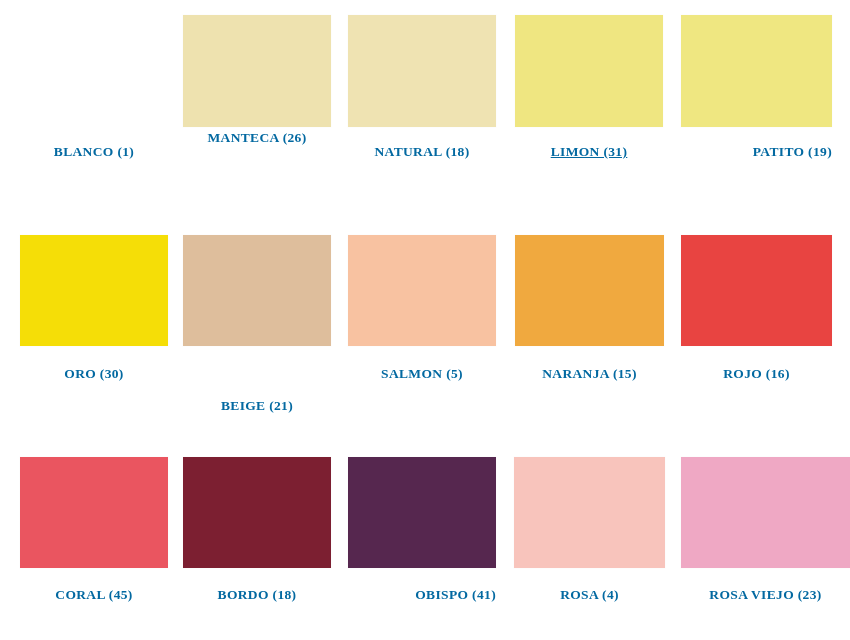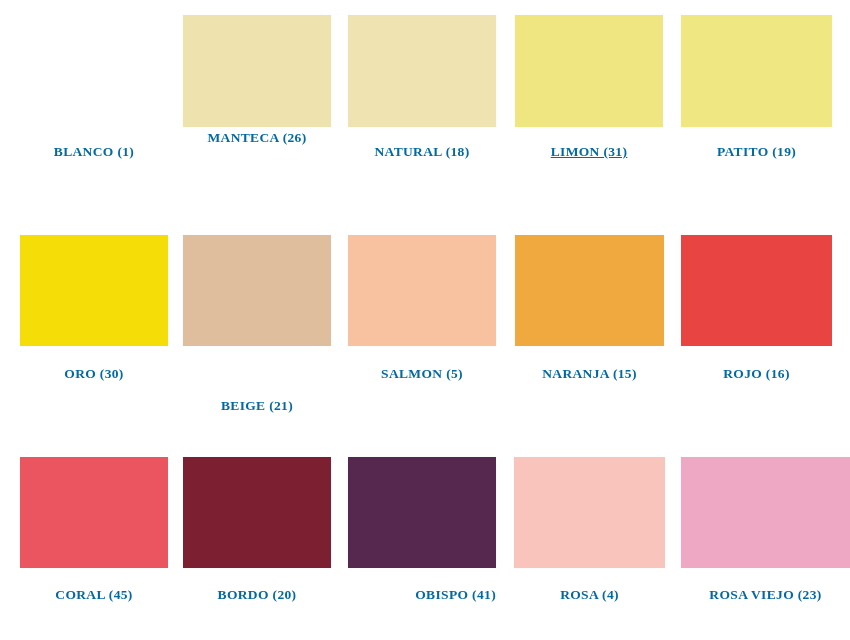--- a/index.html
+++ b/index.html
@@ -71,21 +71,21 @@
       <div class="swatch-cell" style="left: 348px; top: 15px; width: 148px;">
         <div class="swatch-chip" style="width: 148px; height: 112px; background: rgb(239, 227, 178);"></div>
         <div class="swatch-label" style="top: 129px;">NATURAL (18)</div>
       </div>
       <div class="swatch-cell" style="left: 515px; top: 15px; width: 148px;">
         <div class="swatch-chip" style="width: 148px; height: 112px; background: rgb(239, 230, 129);"></div>
         <div class="swatch-label" style="top: 129px; text-decoration: underline;">LIMON (31)</div>
       </div>
       <div class="swatch-cell" style="left: 681px; top: 15px; width: 151px;">
         <div class="swatch-chip" style="width: 151px; height: 112px; background: rgb(239, 231, 129);"></div>
-        <div class="swatch-label" style="top: 129px;">PATITO (19)</div>
+        <div class="swatch-label" style="top: 129px; text-align: right;">PATITO (19)</div>
       </div>
     </div>
     <div class="swatch-row" style="top: 0px; height: 640px;">
       <div class="swatch-cell" style="left: 20px; top: 235px; width: 148px;">
         <div class="swatch-chip" style="width: 148px; height: 111px; background: rgb(245, 222, 7);"></div>
         <div class="swatch-label" style="top: 131px;">ORO (30)</div>
       </div>
       <div class="swatch-cell" style="left: 183px; top: 235px; width: 148px;">
         <div class="swatch-chip" style="width: 148px; height: 111px; background: rgb(222, 190, 156);"></div>
         <div class="swatch-label" style="top: 131px; margin-top: 32px;">BEIGE (21)</div>
@@ -103,21 +103,21 @@
         <div class="swatch-label" style="top: 131px;">ROJO (16)</div>
       </div>
     </div>
     <div class="swatch-row" style="top: 0px; height: 549px;">
       <div class="swatch-cell" style="left: 20px; top: 457px; width: 148px;">
         <div class="swatch-chip" style="width: 148px; height: 111px; background: rgb(234, 85, 96);"></div>
         <div class="swatch-label" style="top: 130px;">CORAL (45)</div>
       </div>
       <div class="swatch-cell" style="left: 183px; top: 457px; width: 148px;">
         <div class="swatch-chip" style="width: 148px; height: 111px; background: rgb(124, 31, 49);"></div>
-        <div class="swatch-label" style="top: 130px;">BORDO (20)</div>
+        <div class="swatch-label" style="top: 130px;">BORDO (18)</div>
       </div>
       <div class="swatch-cell" style="left: 348px; top: 457px; width: 148px;">
         <div class="swatch-chip" style="width: 148px; height: 111px; background: rgb(86, 39, 79);"></div>
         <div class="swatch-label" style="top: 130px; text-align: right;">OBISPO (41)</div>
       </div>
       <div class="swatch-cell" style="left: 514px; top: 457px; width: 151px;">
         <div class="swatch-chip" style="width: 151px; height: 111px; background: rgb(248, 196, 188);"></div>
         <div class="swatch-label" style="top: 130px;">ROSA (4)</div>
       </div>
       <div class="swatch-cell" style="left: 681px; top: 457px; width: 169px;">

